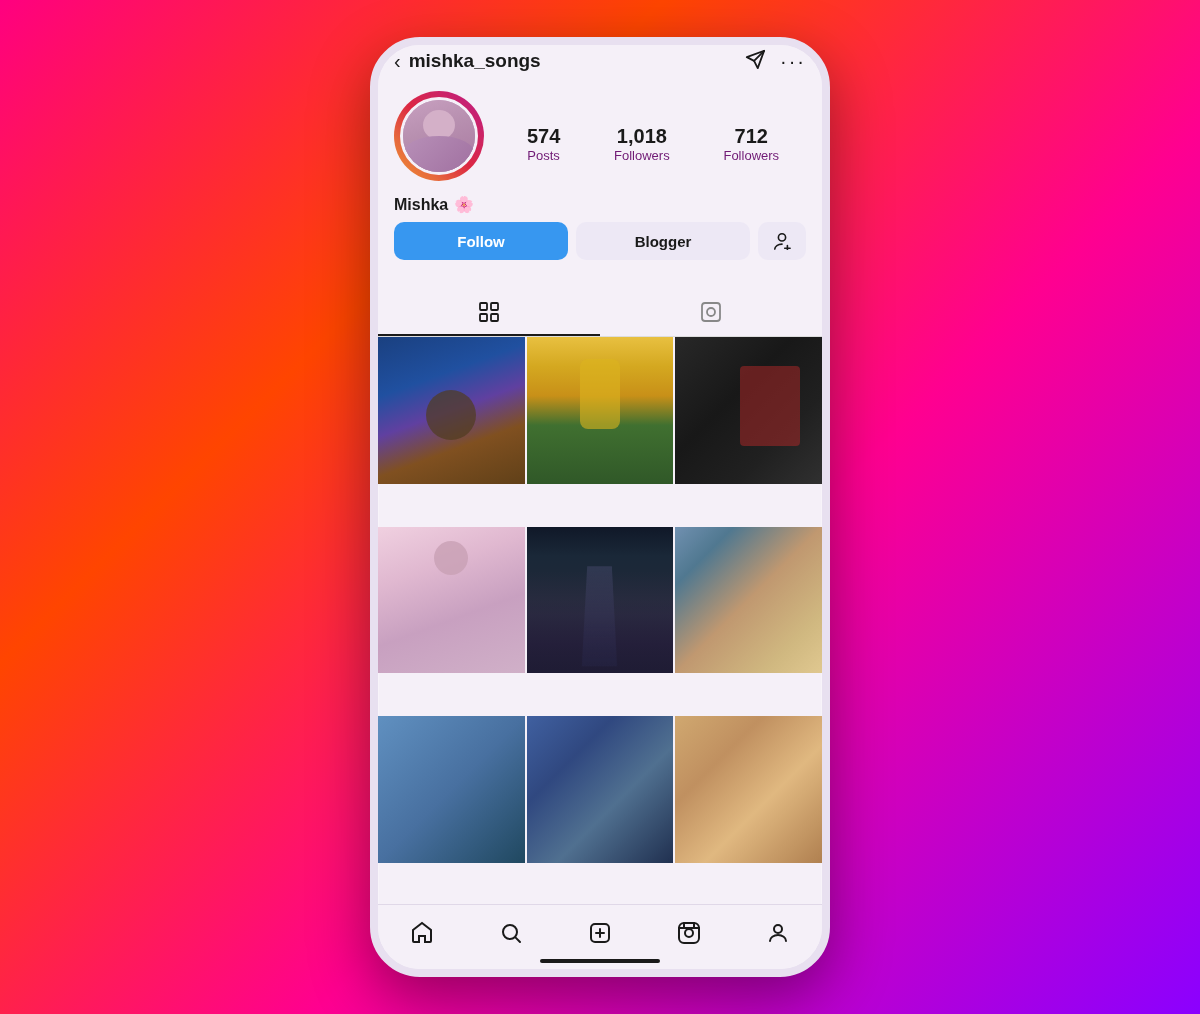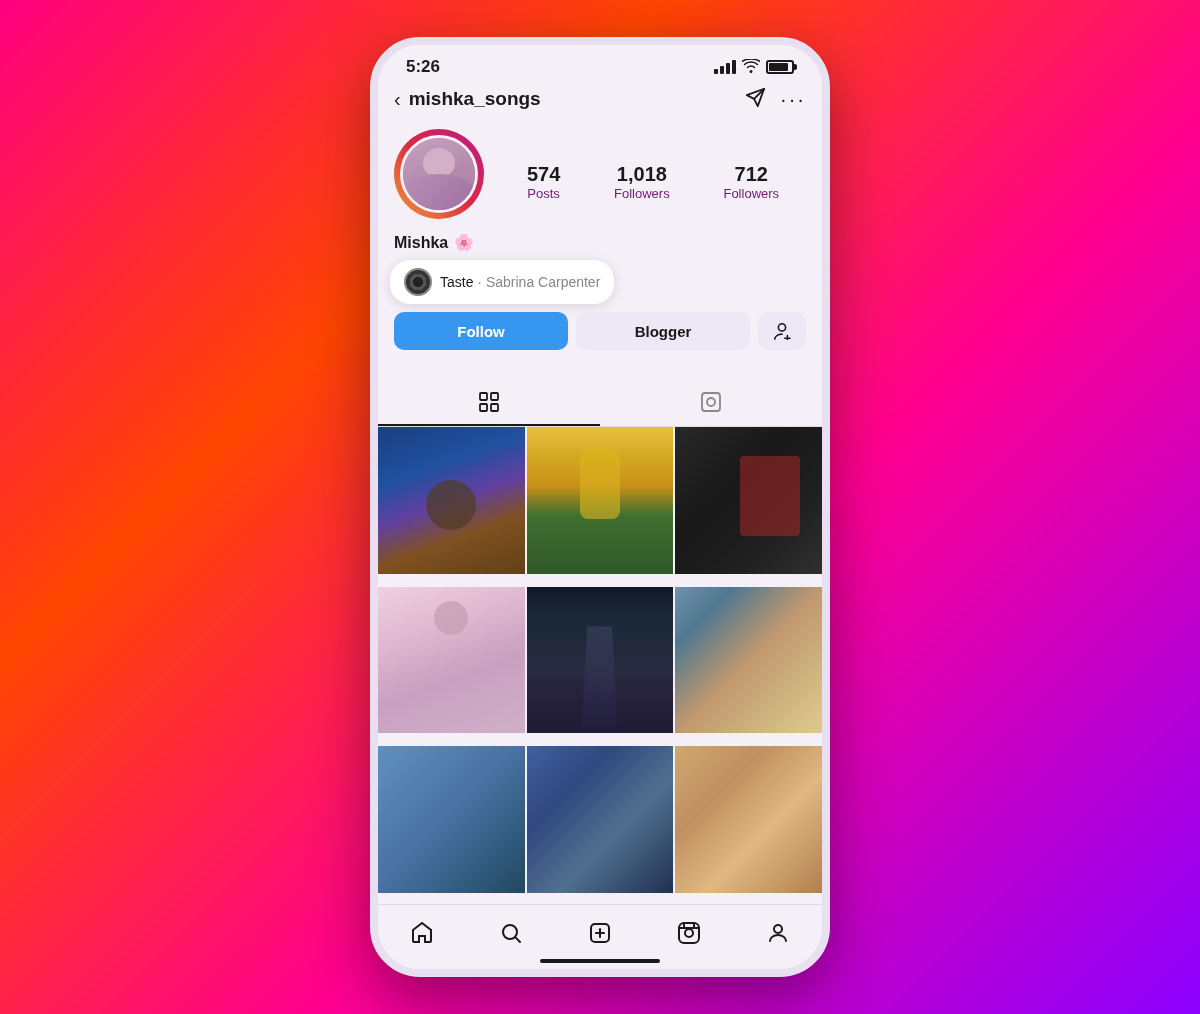--- a/index.html
+++ b/index.html
@@ -368,42 +368,20 @@
     .svg-icon {
       width: 24px;
       height: 24px;
     }
   </style>
 </head>
 <body>
 
 <div class="phone-frame">
 
-  <div class="status-bar">
-    <span class="status-time">5:26</span>
-    <div class="status-icons">
-      <div class="signal-bars">
-        <div class="signal-bar" style="height:5px;"></div>
-        <div class="signal-bar" style="height:8px;"></div>
-        <div class="signal-bar" style="height:11px;"></div>
-        <div class="signal-bar" style="height:14px;"></div>
-      </div>
-      <span class="wifi-icon">
-        <svg width="18" height="14" viewBox="0 0 18 14" fill="none">
-          <path d="M9 11a1.5 1.5 0 110 3 1.5 1.5 0 010-3z" fill="#1a1a1a"></path>
-          <path d="M5.5 8.5C6.6 7.4 7.7 7 9 7s2.4.4 3.5 1.5" stroke="#1a1a1a" stroke-width="1.5" stroke-linecap="round" fill="none"></path>
-          <path d="M2.5 5.5C4.2 3.8 6.5 3 9 3s4.8.8 6.5 2.5" stroke="#1a1a1a" stroke-width="1.5" stroke-linecap="round" fill="none"></path>
-          <path d="M0 2.5C2.3 0.8 5.5 0 9 0s6.7.8 9 2.5" stroke="#1a1a1a" stroke-width="1.5" stroke-linecap="round" fill="none"></path>
-        </svg>
-      </span>
-      <div class="battery-icon">
-        <div class="battery-fill"></div>
-      </div>
-    </div>
-  </div>
 
   <div class="header">
     <div class="header-left">
       <span class="back-arrow">‹</span>
       <span class="username">mishka_songs</span>
     </div>
     <div class="header-right">
       <span>
         <svg width="22" height="20" viewBox="0 0 24 22" fill="none">
           <path d="M22 2L11 13" stroke="#1a1a1a" stroke-width="2" stroke-linecap="round"></path>
@@ -442,28 +420,20 @@
           <span class="stat-label">Followers</span>
         </div>
       </div>
     </div>
 
     <div class="profile-name-row">
       <span class="profile-name">Mishka</span>
       <span class="verified-emoji">🌸</span>
     </div>
 
-    <div class="music-tooltip">
-      <div class="music-vinyl"></div>
-      <span class="music-text">
-        <span>Taste</span>
-        <span class="music-artist"> · </span>
-        <span class="music-artist">Sabrina Carpenter</span>
-      </span>
-    </div>
 
 
     <div class="action-buttons">
       <button class="btn-follow">Follow</button>
       <button class="btn-message">Blogger</button>
       <button class="btn-add-user">
         <svg width="20" height="18" viewBox="0 0 22 20" fill="none">
           <path d="M15 6C15 8.2 13.2 10 11 10C8.8 10 7 8.2 7 6C7 3.8 8.8 2 11 2C13.2 2 15 3.8 15 6Z" stroke="#1a1a1a" stroke-width="1.8" fill="none"></path>
           <path d="M3 19C3 16 6.6 13.5 11 13.5" stroke="#1a1a1a" stroke-width="1.8" stroke-linecap="round" fill="none"></path>
           <path d="M17 15V21M14 18H20" stroke="#1a1a1a" stroke-width="1.8" stroke-linecap="round"></path>

